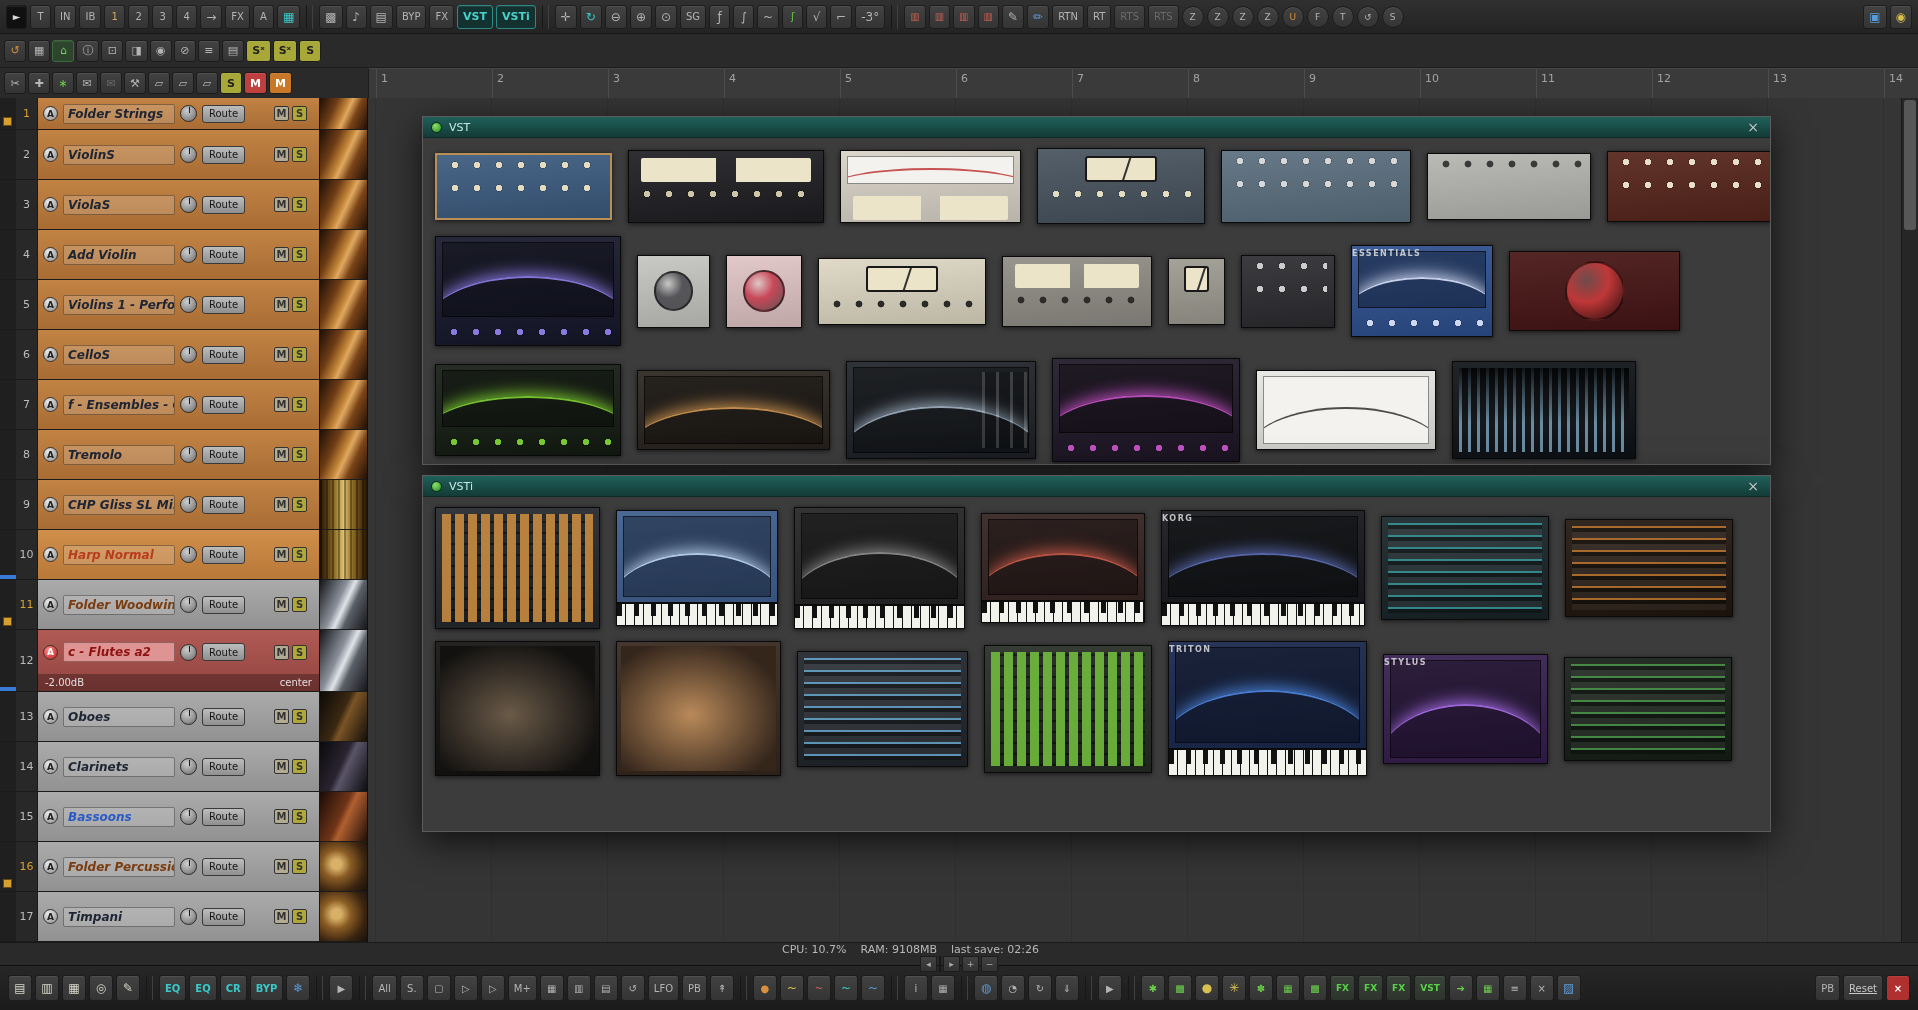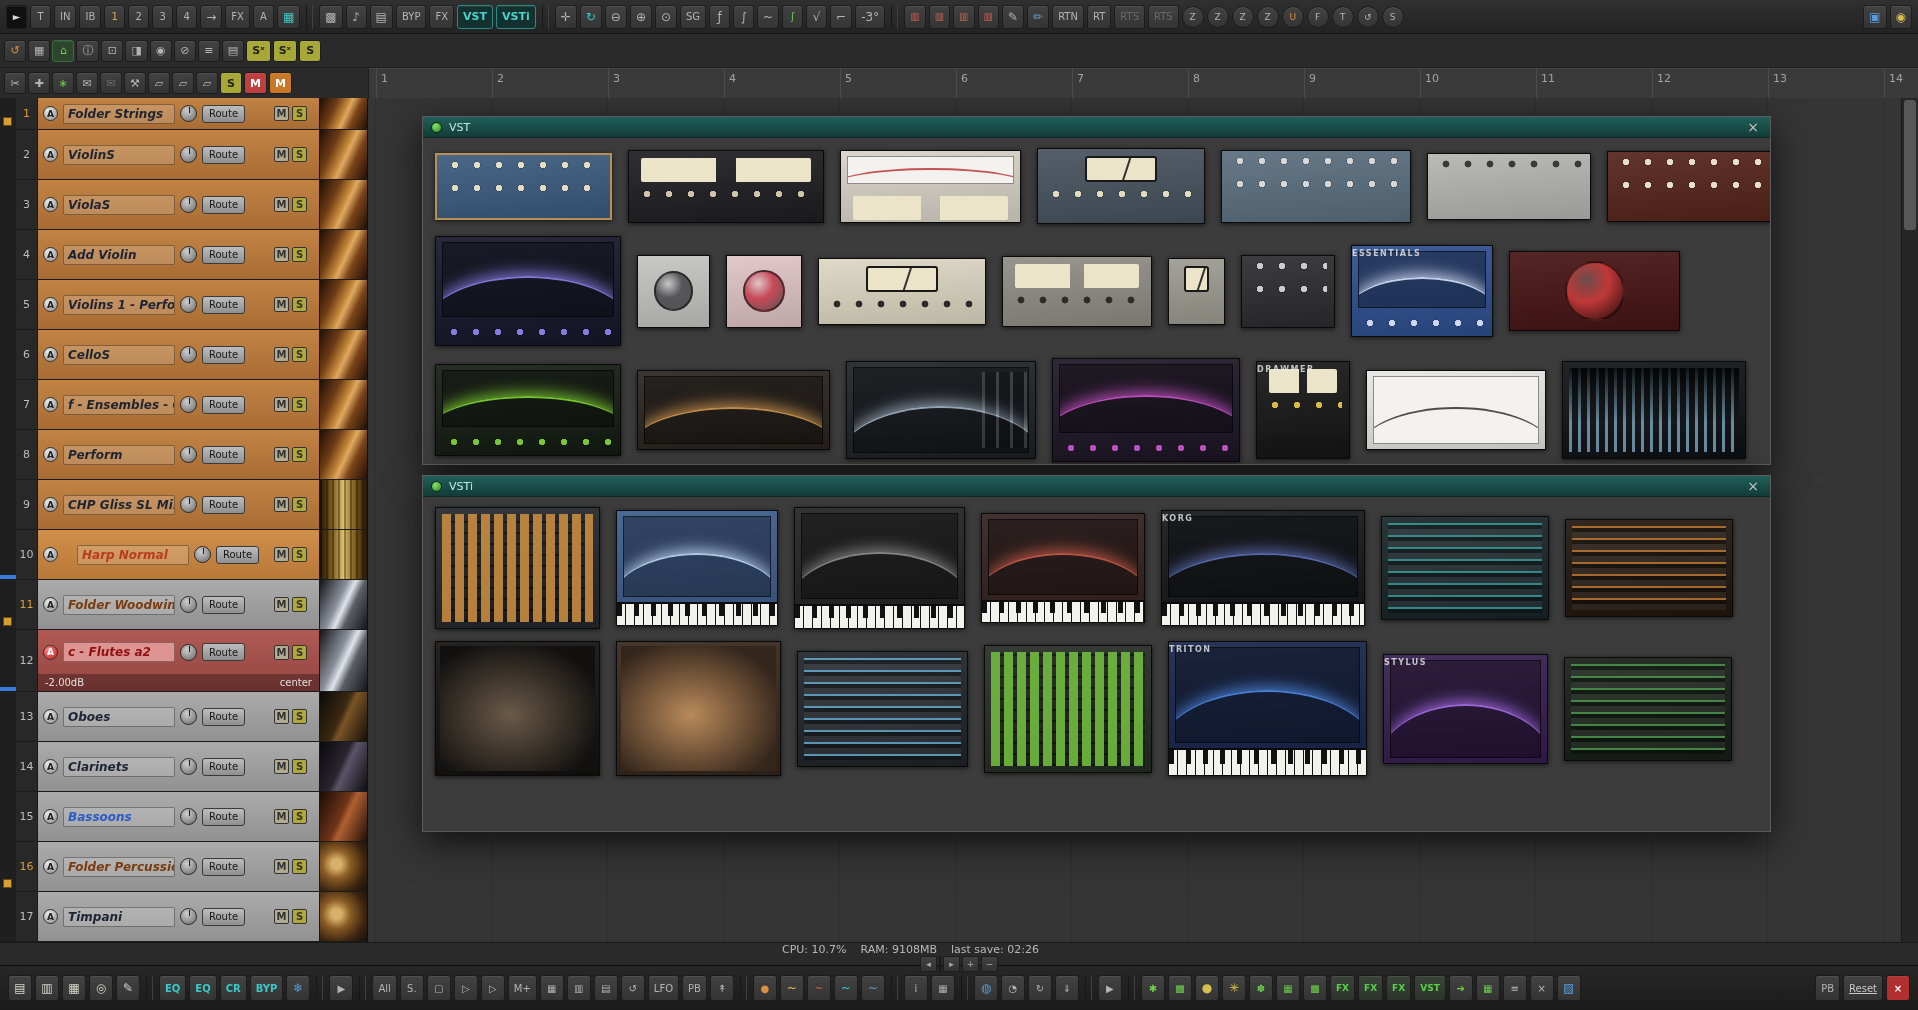--- a/index.html
+++ b/index.html
@@ -364,21 +364,21 @@
           </div>
         </div>
         <div class="t-thumb th-strings"></div>
       </div>
       <div class="track orange">
         <div class="t-edge"></div>
         <div class="t-num">8</div>
         <div class="t-body">
           <div class="t-main">
             <div class="arm">A</div>
-            <div class="t-name">Perform</div>
+            <div class="t-name">Tremolo</div>
             <div class="knob"></div>
             <div class="route">Route</div>
             <div class="t-msgroup">
               <div class="ms ms-m">M</div>
               <div class="ms ms-s">S</div>
             </div>
           </div>
         </div>
         <div class="t-thumb th-strings"></div>
       </div>
@@ -400,21 +400,21 @@
         <div class="t-thumb th-harp"></div>
       </div>
       <div class="track orange selected">
         <div class="t-edge">
           <div class="bmark"></div>
         </div>
         <div class="t-num">10</div>
         <div class="t-body">
           <div class="t-main">
             <div class="arm">A</div>
-            <div class="t-name" style="color: rgb(184, 60, 30); margin-left: 14px;">Harp Normal</div>
+            <div class="t-name" style="color: rgb(184, 60, 30);">Harp Normal</div>
             <div class="knob"></div>
             <div class="route">Route</div>
             <div class="t-msgroup">
               <div class="ms ms-m">M</div>
               <div class="ms ms-s">S</div>
             </div>
           </div>
         </div>
         <div class="t-thumb th-harp"></div>
       </div>
@@ -629,25 +629,20 @@
             <div class="plug" style="width: 193px; height: 80px; --base: #2a241e; --accent: #c89050;">
               <div class="pp pp-screen"></div>
             </div>
             <div class="plug" style="width: 190px; height: 98px; --base: #1e2228; --accent: #9aaabb;">
               <div class="pp pp-screen"></div>
               <div class="pp pp-faders"></div>
             </div>
             <div class="plug" style="width: 188px; height: 104px; --base: #1e1626; --accent: #c050c0;">
               <div class="pp pp-screen"></div>
               <div class="pp pp-knobs"></div>
-            </div>
-            <div class="plug" style="width: 94px; height: 98px; --base: #161616; --accent: #d8b840;">
-              <div class="pp pp-vu2"></div>
-              <div class="pp pp-knobs"></div>
-              <div class="pp-label">DRAWMER</div>
             </div>
             <div class="plug" style="width: 180px; height: 80px; --base: #e6e6e2; --accent: #3a3a3a;">
               <div class="pp pp-screen-light"></div>
             </div>
             <div class="plug" style="width: 184px; height: 98px; --base: #0e1216; --accent: #6a8aa0;">
               <div class="pp pp-bars"></div>
             </div>
           </div>
         </div>
     </div>

